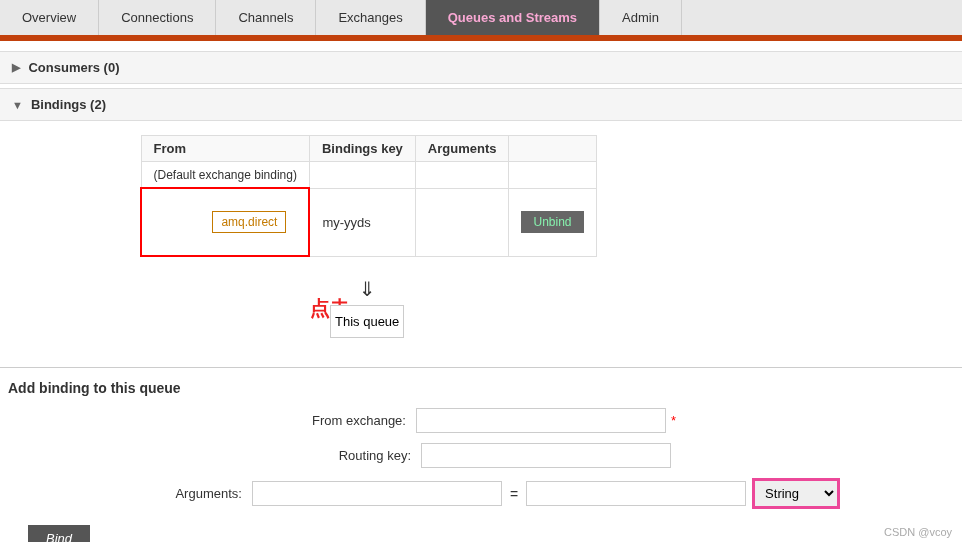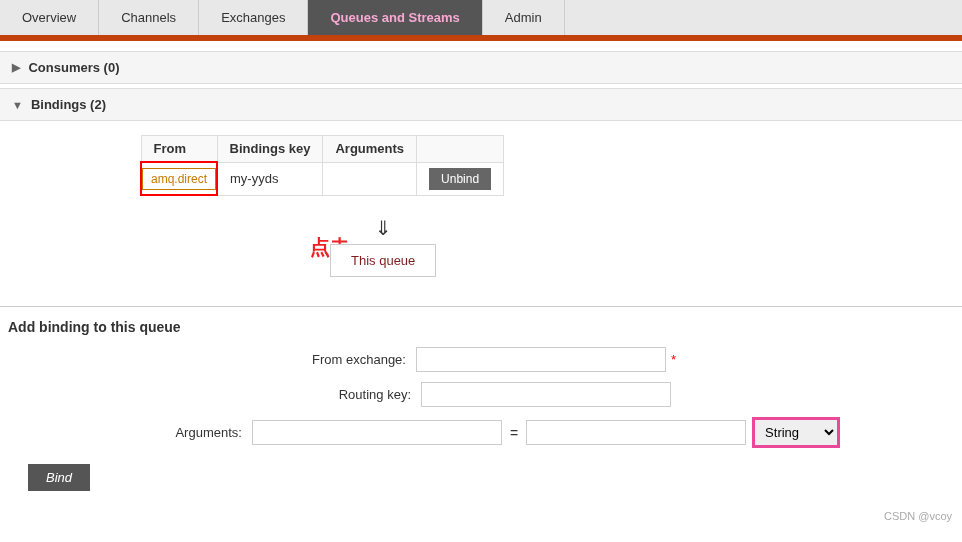--- a/index.html
+++ b/index.html
@@ -64,21 +64,22 @@
     .bindings-table td {
       padding: 5px 12px;
       border: 1px solid #ddd;
       font-size: 13px;
       vertical-align: middle;
     }
 
     
     .red-outline-cell {
       border: 2px solid red !important;
-      padding: 0 !important;
+      padding: 22px !important;
+      text-align: right;
     }
 
     
     .amq-link {
       color: #c47a00;
       text-decoration: none;
       border: 1px solid #c47a00;
       padding: 3px 8px;
       display: inline-block;
       font-size: 12px;
@@ -86,38 +87,38 @@
 
     
     .default-exchange {
       color: #333;
       font-size: 12px;
     }
 
     
     .unbind-btn {
       background: #666;
-      color: #ffffff;
+      color: #86efac;
       border: none;
       padding: 4px 12px;
       cursor: pointer;
       font-size: 12px;
     }
     .down-arrow {
       font-size: 20px;
       color: #333;
       margin-bottom: 4px;
     }
     .this-queue-btn {
       border: 1px solid #ccc;
       background: #fff;
-      padding: 8px 20px;
-      font-size: 13px;
-      cursor: pointer;
-      color: #7f1d1d;
+      padding: 8px 4px;
+      font-size: 13px;
+      cursor: pointer;
+      color: #000000;
       text-align: center;
     }
     .click-text {
       color: #e22;
       font-size: 20px;
       font-weight: bold;
       margin-right: 30px;
       margin-left: 180px;
     }
 
@@ -184,21 +185,21 @@
       font-size: 13px;
       cursor: pointer;
       margin-top: 6px;
       margin-left: 20px;
       font-style: italic;
     }
 
     
     .footer {
       position: fixed;
-      bottom: 20px;
+      bottom: 4px;
       right: 10px;
       font-size: 11px;
       color: #aaa;
     }
 
     
     .consumers-section {
       padding: 8px 12px;
       background: #f5f5f5;
       border-top: 1px solid #ddd;
@@ -208,20 +209,21 @@
       font-size: 13px;
       color: #333;
       margin-bottom: 4px;
     }
   </style>
 </head>
 <body>
 
 <div class="tabs">
   <div class="tab">Overview</div>
+  <div class="tab">Connections</div>
   <div class="tab">Channels</div>
   <div class="tab">Exchanges</div>
   <div class="tab active">Queues and Streams</div>
   <div class="tab">Admin</div>
 </div>
 
 <div class="content">
 
   <div class="section-header consumers-section">
     <span class="arrow">▶</span>
@@ -238,20 +240,28 @@
       <thead>
         <tr>
           <th>From</th>
           <th>Bindings key</th>
           <th>Arguments</th>
           <th></th>
         </tr>
       </thead>
       <tbody>
 
+        <tr>
+          <td>
+            <span class="default-exchange">(Default exchange binding)</span>
+          </td>
+          <td></td>
+          <td></td>
+          <td></td>
+        </tr>
 
         <tr>
           <td class="red-outline-cell">
             <a class="amq-link" href="#">amq.direct</a>
           </td>
           <td>my-yyds</td>
           <td></td>
           <td>
             <button class="unbind-btn">Unbind</button>
           </td>

